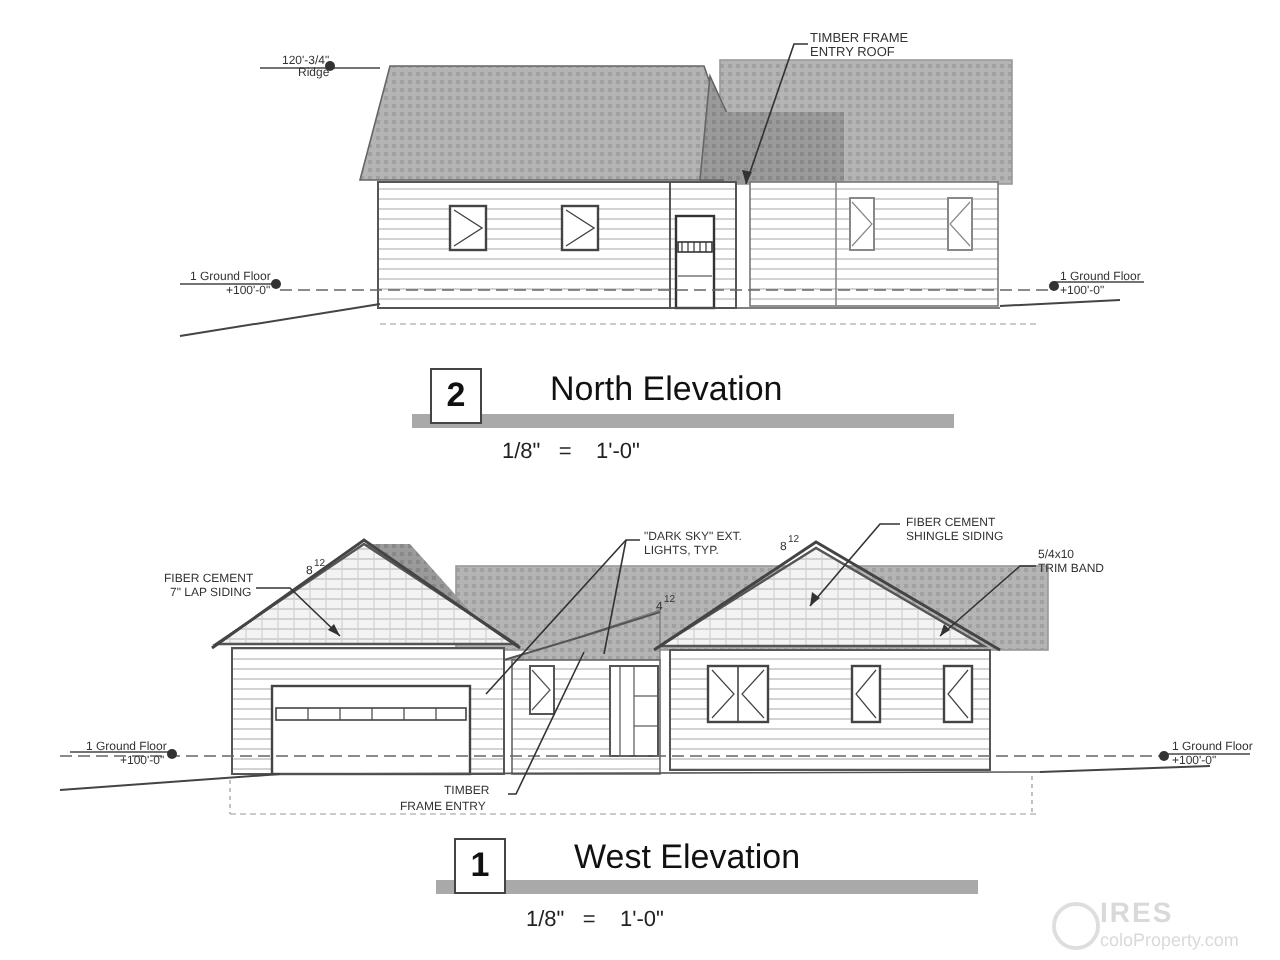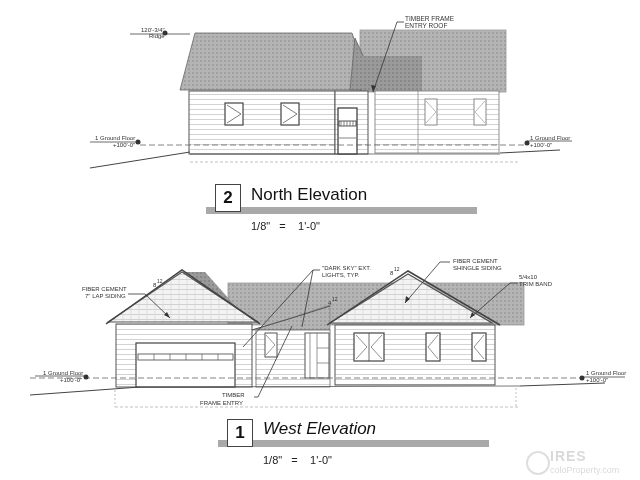--- a/index.html
+++ b/index.html
@@ -1,20 +1,20 @@
 <!DOCTYPE html>
 <html><head>
 <meta charset="utf-8">
 <style>
   html, body { margin:0; padding:0; background:#fff; }
   body { width:640px; height:480px; position:relative; overflow:hidden; font-family:"Liberation Sans", sans-serif; }
   svg.drawing { position:absolute; left:0; top:0; }
   .lbl { font-family:"Liberation Sans", sans-serif; fill:#333; }
   .title-box { position:absolute; background:#fff; border:1.5px solid #444; font-weight:bold; font-size:17px; color:#111; text-align:center; line-height:22px; }
-  .title-text { position:absolute; font-size:17px; color:#111; }
+  .title-text { position:absolute; font-size:17px; color:#111;margin-left:24px; }
   .title-bar { position:absolute; height:7px; background:#a9a9a9; }
   .scale { position:absolute; font-size:11px; color:#222; white-space:pre; }
   .wm { position:absolute; left:526px; top:448px; width:110px; height:28px; opacity:0.55; }
   .wm-main { position:absolute; left:24px; top:0; font-size:14px; font-weight:bold; color:#bbb; letter-spacing:1px; }
   .wm-sub { position:absolute; left:24px; top:17px; font-size:9px; color:#bbb; }
   .wm-circle { position:absolute; left:0; top:3px; width:20px; height:20px; border-radius:50%; border:2px solid #c4c4c4; }
 </style>
 </head>
 <body>
 
@@ -202,20 +202,20 @@
   </g>
 </svg>
 
 <div class="title-bar" style="left:206px;top:207px;width:271px;"></div>
 <div class="title-box" style="left:215px;top:184px;width:24px;height:26px;line-height:26px;">2</div>
 <div class="title-text" style="left:251px;top:185px;">North Elevation</div>
 <div class="scale" style="left:251px;top:220px;">1/8"   =    1'-0"</div>
 
 <div class="title-bar" style="left:218px;top:440px;width:271px;"></div>
 <div class="title-box" style="left:227px;top:419px;width:24px;height:26px;line-height:26px;">1</div>
-<div class="title-text" style="left:263px;top:419px;font-style:italic;">West Elevation</div>
+<div class="title-text" style="left:263px;top:419px;">West Elevation</div>
 <div class="scale" style="left:263px;top:454px;">1/8"   =    1'-0"</div>
 
 <div class="wm">
   <div class="wm-circle"></div>
   <div class="wm-main">IRES</div>
   <div class="wm-sub">coloProperty.com</div>
 </div>
 
 </body></html>

